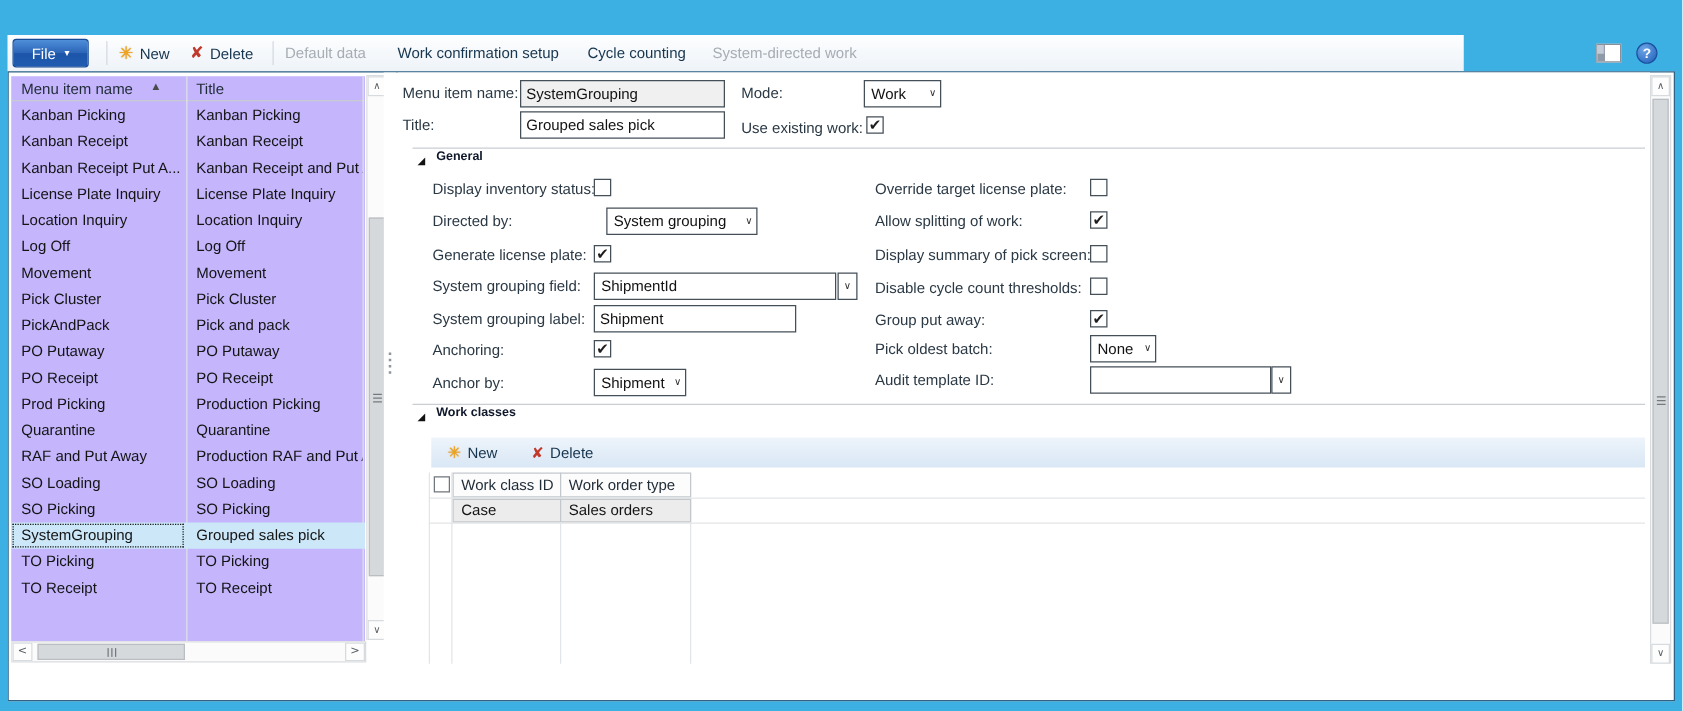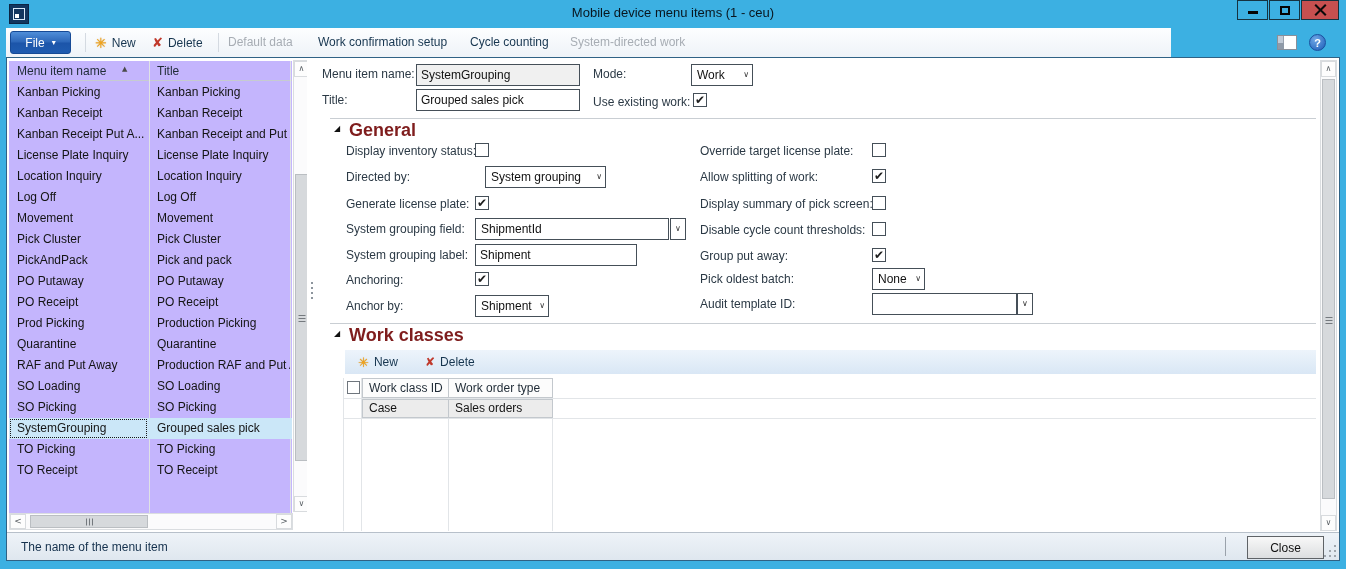--- a/index.html
+++ b/index.html
@@ -73,21 +73,21 @@
   .main{position:absolute;left:311px;top:0;width:1002px;height:474px;background:#fff}
   .lbl{position:absolute;font-size:12px;color:#2b3945;white-space:nowrap}
   .tbx{position:absolute;height:22px;border:1px solid #454f58;background:#fff;font-size:12px;color:#111;padding:0 4px;outline:none}
   .ro{background:#f0f0f0}
   .combo{position:absolute;height:22px;border:1px solid #454f58;background:#fff;font-size:12px;color:#111;display:flex;align-items:center;padding:0 18px 0 5px;white-space:nowrap}
   .combo .chev{position:absolute;right:3px;top:50%;transform:translateY(-50%);font-size:8px;color:#333}
   .dbtn{position:absolute;height:22px;width:16px;border:1px solid #454f58;background:#fff;display:flex;align-items:center;justify-content:center}
   .dbtn .chev{font-size:8px;color:#333}
   .cb{position:absolute;width:14px;height:14px;border:1px solid #454f58;background:#fff;display:flex;align-items:center;justify-content:center;font-size:12px;color:#1d1d1d;font-family:"DejaVu Sans",sans-serif}
   .hsep{position:absolute;height:1px;background:#c9ced3}
-  .sec-head{position:absolute;font-size:18px;font-weight:bold;color:#7f1d1d;white-space:nowrap}
+  .sec-head{position:absolute;font-size:10px;font-weight:bold;color:#0f172a;white-space:nowrap}
   .sec-tri{position:absolute;font-size:8px;color:#111}
 
   
   .wc-strip{position:absolute;left:27px;top:292px;width:971px;height:24px;background:linear-gradient(#edf4fb,#d9e7f5)}
   .wc-tool{position:absolute;top:0;height:24px;display:inline-flex;align-items:center;gap:5px;font-size:12px;color:#16354f}
   .wc-tool .star{font-size:13px;color:#f2a41b;text-shadow:0 0 1px #c87f00}
   .wc-tool .redx{font-size:12px;color:#c0392b;font-weight:bold}
   .wch{position:absolute;top:320px;height:20px;background:#fcfcfc;border:1px solid #c3c8cd;font-size:12px;color:#1f2b36;line-height:18px;padding-left:6px;white-space:nowrap}
   .wcd{position:absolute;top:341px;height:19px;background:#ececec;border:1px solid #c3c8cd;font-size:12px;color:#141414;line-height:17px;padding-left:6px;white-space:nowrap}
   .wc-cb{position:absolute;left:29px;top:323px;width:13px;height:13px;border:1px solid #6f767d;background:#fff}
@@ -99,36 +99,20 @@
   .status-div{position:absolute;left:1218px;top:4px;width:1px;height:19px;background:#9aa2ab}
   .close-btn{position:absolute;left:1240px;top:3px;width:77px;height:23px;border:1px solid #5f6367;background:linear-gradient(#f8f8f8,#dcdee0);font-size:12px;color:#111;display:flex;align-items:center;justify-content:center}
   .grip{position:absolute;right:3px;bottom:3px;width:12px;height:12px}
   .grip i{position:absolute;width:2px;height:2px;background:#9fa6ad}
 </style>
 </head>
 <body>
 
 <div class="stage">
 
-  <div class="titlebar">
-    <span class="win-icon">
-        <span class="inner"></span>
-        <span class="dot"></span>
-      </span>
-    <div class="title-text">Mobile device menu items (1 - ceu)</div>
-    <div class="wbtn wbtn-min">
-        <span class="gl-min"></span>
-      </div>
-    <div class="wbtn wbtn-max">
-        <span class="gl-max"></span>
-      </div>
-    <div class="wbtn wbtn-close">
-        <span class="gl-x"></span>
-      </div>
-  </div>
 
   <div class="menubar">
     <div class="file-btn">
       <span>File</span>
       <span class="ico">▾</span>
     </div>
     <span class="mb-sep" style="left:79px"></span>
     <div class="tool" style="left:89px">
       <span class="star ico">✳</span>
       <span>New</span>
@@ -398,28 +382,15 @@
             <i></i>
             <i></i>
             <i></i>
           </div>
       </div>
       <div class="sb-btn" style="top:454px;height:16px">
           <span class="ico">∨</span>
         </div>
     </div>
 
-    <div class="status">
-      <div class="status-text">The name of the menu item</div>
-      <div class="status-div"></div>
-      <div class="close-btn">Close</div>
-      <div class="grip">
-        <i style="right:0;bottom:0"></i>
-          <i style="right:5px;bottom:0"></i>
-          <i style="right:10px;bottom:0"></i>
-        <i style="right:0;bottom:5px"></i>
-          <i style="right:5px;bottom:5px"></i>
-          <i style="right:0;bottom:10px"></i>
-      </div>
-    </div>
 
   </div>
 </div>
 
 </body></html>

